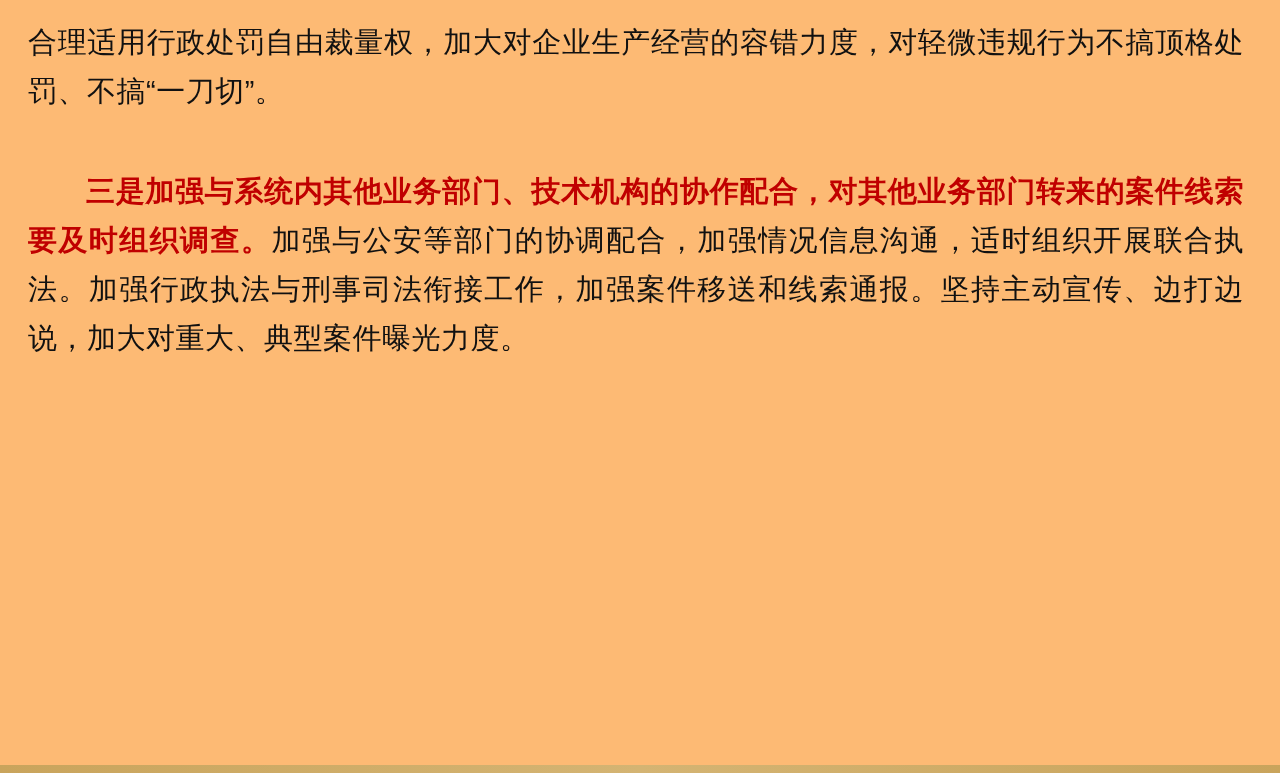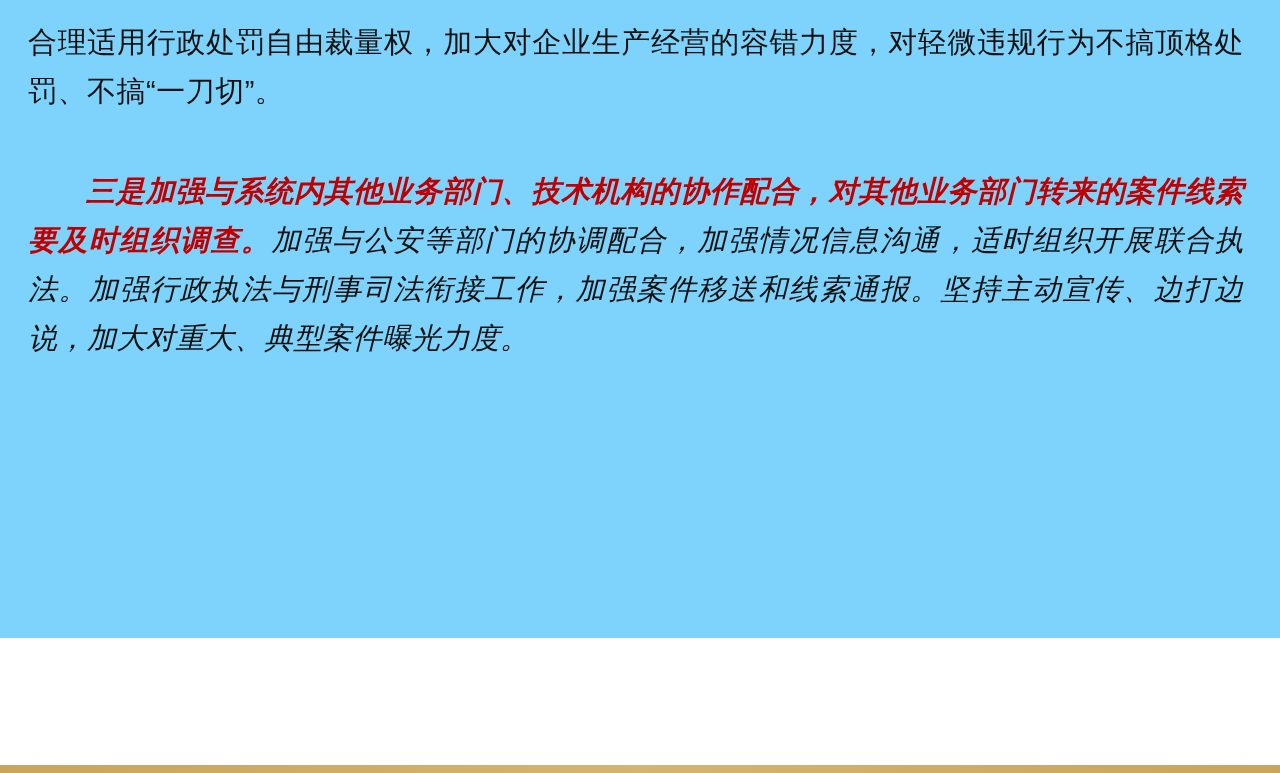--- a/index.html
+++ b/index.html
@@ -11,36 +11,35 @@
     width: 1280px;
     height: 773px;
     font-family: "Liberation Sans", sans-serif;
     color: #000000;
     overflow: hidden;
     position: relative;
   }
   .page {
     box-sizing: border-box;
     width: 1280px;
-    height: 638px;
+    height: 773px;
     padding: 18px 36px 0 28px;
-    background: #7dd3fc;
+    background: #fdba74;
   }
   .para {
     font-size: 29px;
     line-height: 1.68;
     letter-spacing: 0.5px;
     text-align: justify;
     text-justify: inter-ideograph;
     margin: 0;
     color: #111111;
   }
   .para.indent {
     text-indent: 2em;
-    font-style: italic;
   }
   .spacer-lg {
     height: 52px;
   }
   .spacer-md {
     height: 40px;
   }
   .highlight {
     color: #c00000;
     font-weight: bold;

